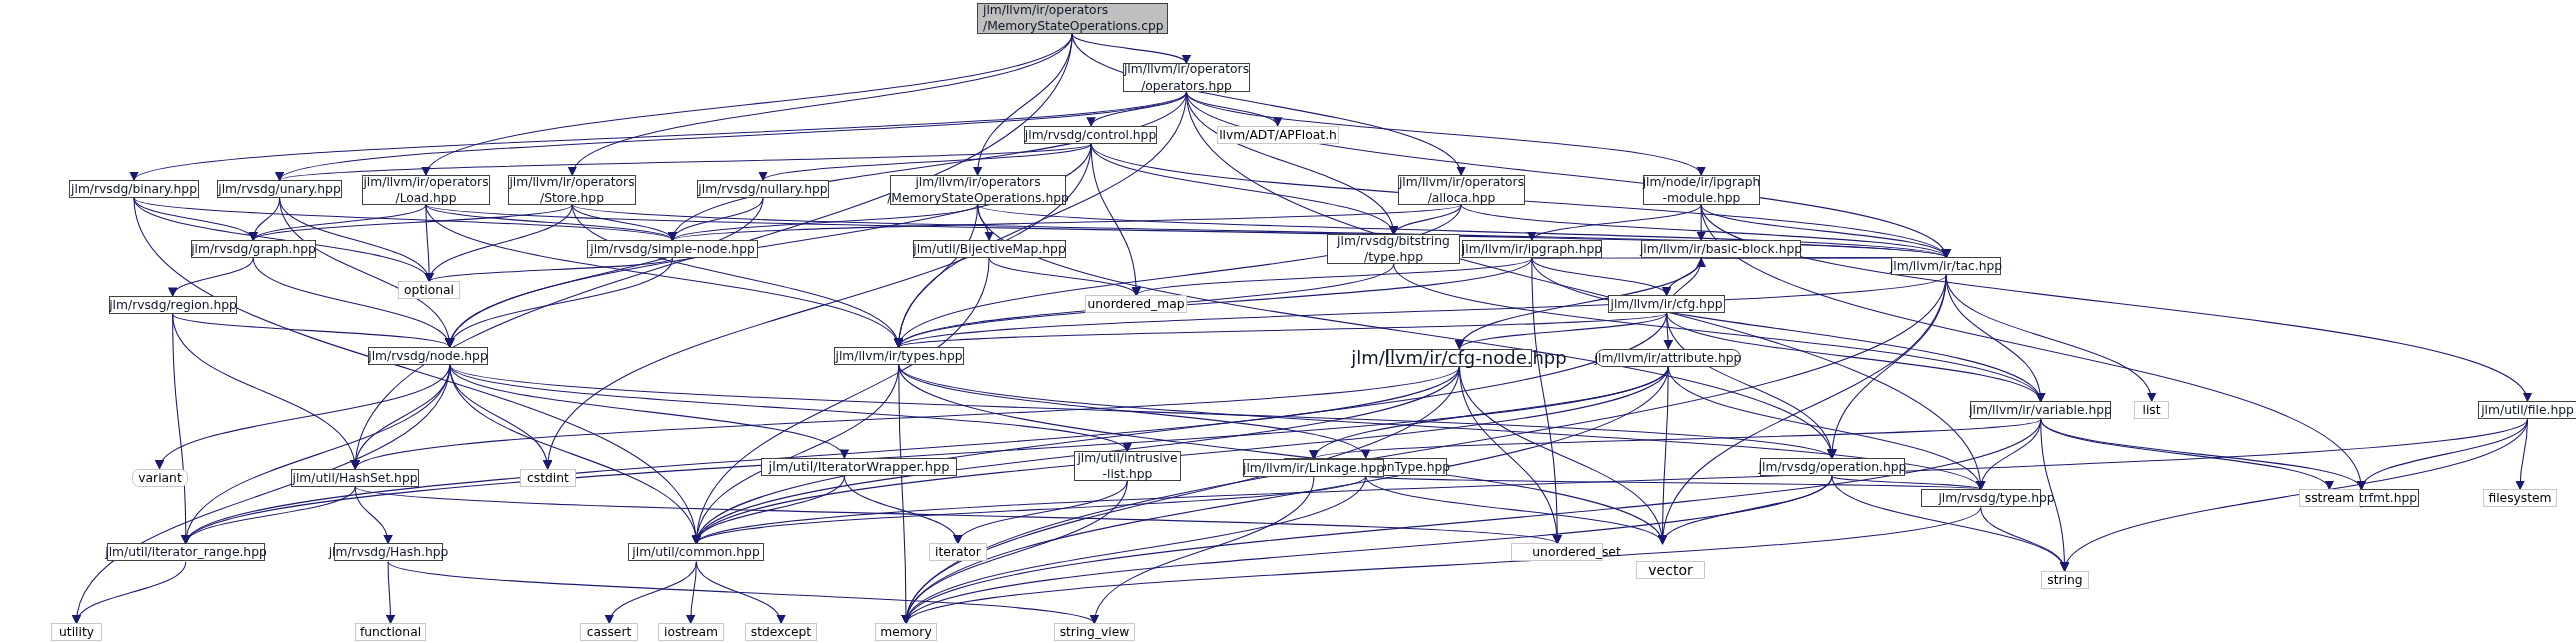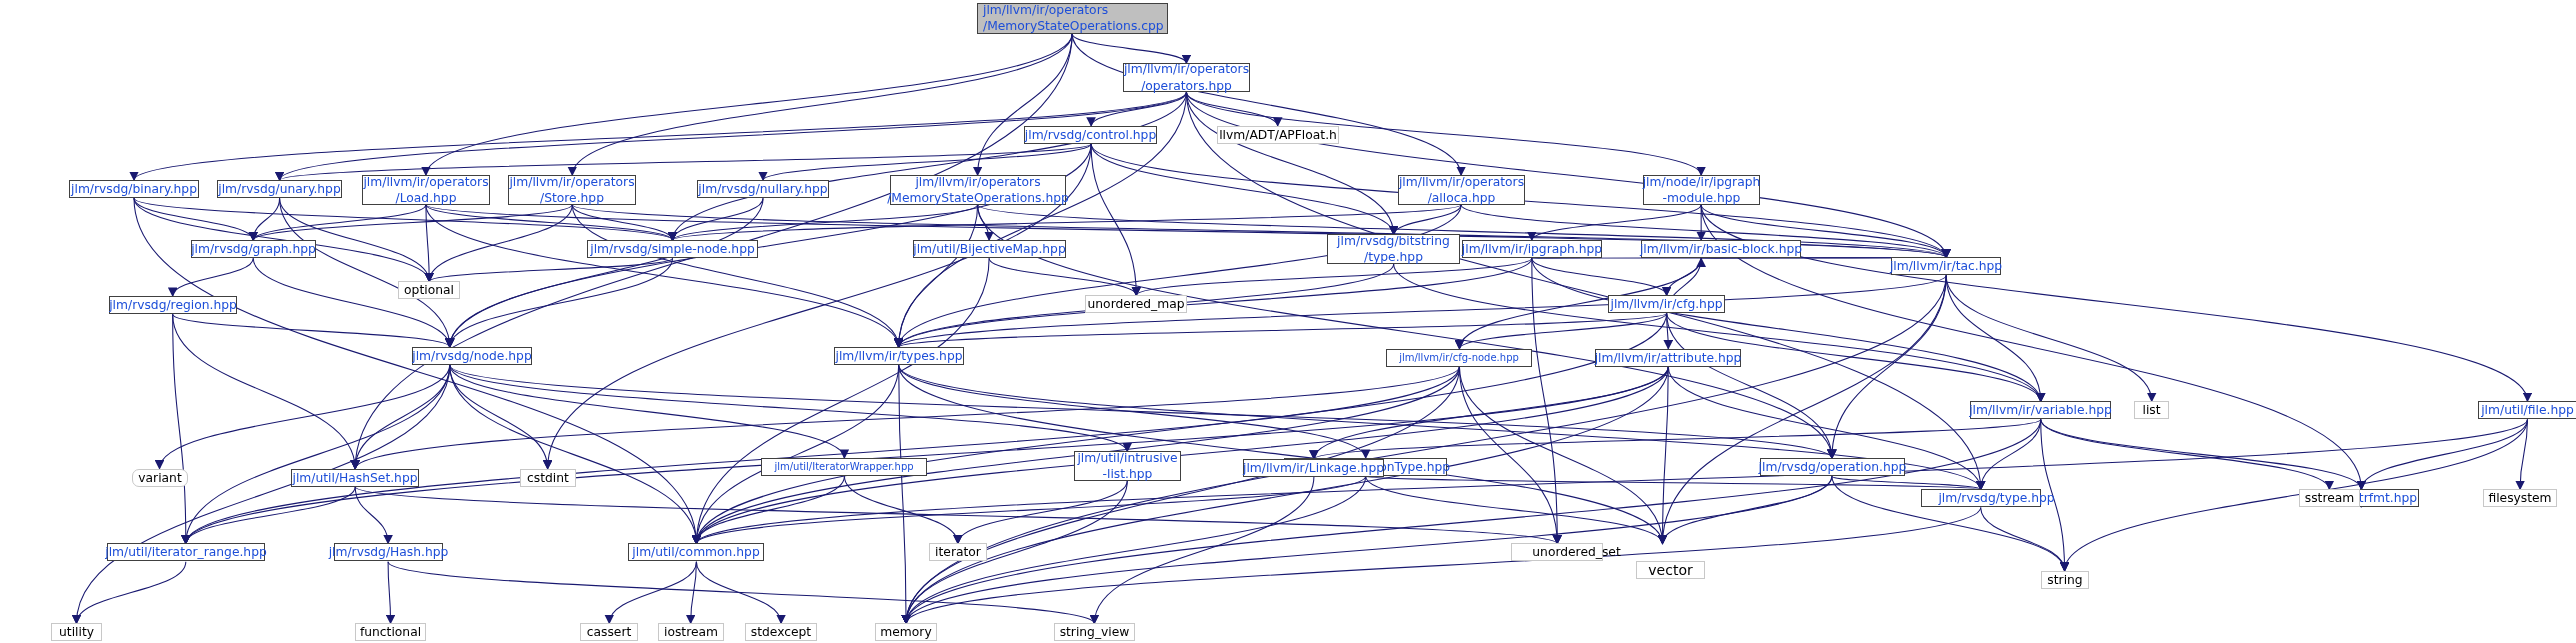--- a/index.html
+++ b/index.html
@@ -1,21 +1,21 @@
 <!DOCTYPE html>
 <html style="font-size:13px"><head>
 <meta charset="utf-8">
 <style>
   html, body { margin: 0; padding: 0; background: #ffffff; }
   body { width: 2576px; height: 644px; position: relative; overflow: hidden;
          font-family: "DejaVu Sans", sans-serif; }
   #graph { position: absolute; left: 0; top: 0; width: 2576px; height: 644px; }
   #edges { position: absolute; left: 0; top: 0; }
   .node { position: absolute; box-sizing: border-box; background: #ffffff;
-          border: 1.6px solid #404040; color: #1d4ed8; font-size: 14px; line-height: 16.4px;
+          border: 1.6px solid #404040; color: #0f172a; font-size: 14px; line-height: 16.4px;
           display: flex; align-items: center; justify-content: center; text-align: center;
           white-space: pre; padding: 0 5px; cursor: pointer; }
   .node.ext { border: 1.6px solid #c8c8c8; color: #000; }
   .node.root { background: #bfbfbf; border-color: #404040; text-align: left; justify-content: flex-start; }
 </style>
 </head>
 <body>
 
 <div id="graph">
   <svg id="edges" width="2576" height="644" viewBox="0 0 3133 783">
@@ -200,31 +200,31 @@
   <div class="node" style="left: 913px; top: 240px; width: 153px; height: 18px; font-size: 12.3px;">jlm/util/BijectiveMap.hpp</div>
   <div class="node" style="left: 1327px; top: 234px; width: 133px; height: 30px; font-size: 12.3px;">jlm/rvsdg/bitstring
 /type.hpp</div>
   <div class="node" style="left: 1462px; top: 240px; width: 140px; height: 18px; font-size: 12.3px;">jlm/llvm/ir/ipgraph.hpp</div>
   <div class="node" style="left: 1621px; top: 240px; width: 160px; height: 18px; font-size: 12.3px; margin-left: 20px;">jlm/llvm/ir/basic-block.hpp</div>
   <div class="node" style="left: 1891px; top: 257px; width: 110px; height: 18px; font-size: 12.3px;">jlm/llvm/ir/tac.hpp</div>
   <div class="node ext" style="left: 398px; top: 281px; width: 62px; height: 18px; font-size: 12.3px;">optional</div>
   <div class="node ext" style="left: 1085px; top: 295px; width: 102px; height: 18px; font-size: 12.3px;">unordered_map</div>
   <div class="node" style="left: 109px; top: 296px; width: 128px; height: 18px; font-size: 12.3px;">jlm/rvsdg/region.hpp</div>
   <div class="node" style="left: 1608px; top: 295px; width: 117px; height: 18px; font-size: 12.3px;">jlm/llvm/ir/cfg.hpp</div>
-  <div class="node" style="left: 412px; top: 347px; width: 120px; height: 18px; font-size: 12.3px; text-align: right;">jlm/rvsdg/node.hpp</div>
+  <div class="node" style="left: 368px; top: 347px; width: 120px; height: 18px; font-size: 12.3px; text-align: right;">jlm/rvsdg/node.hpp</div>
   <div class="node" style="left: 834px; top: 347px; width: 130px; height: 18px; font-size: 12.3px;">jlm/llvm/ir/types.hpp</div>
-  <div class="node" style="left: 1386px; top: 349px; width: 146px; height: 18px; font-size: 10px;">jlm/llvm/ir/cfg-node.hpp</div>
-  <div class="node" style="left: 1595px; top: 349px; width: 146px; height: 18px; font-size: 12.3px;">jlm/llvm/ir/attribute.hpp</div>
+  <div class="node" style="left: 1386px; top: 349px; width: 146px; height: 18px; font-size: 18px;">jlm/llvm/ir/cfg-node.hpp</div>
+  <div class="node" style="left: 1595px; top: 349px; width: 146px; height: 18px; font-size: 12.3px; border-radius: 9px;">jlm/llvm/ir/attribute.hpp</div>
   <div class="node" style="left: 1970px; top: 401px; width: 141px; height: 18px; font-size: 12.3px;">jlm/llvm/ir/variable.hpp</div>
   <div class="node ext" style="left: 2134px; top: 401px; width: 35px; height: 18px; font-size: 12.3px;">list</div>
   <div class="node" style="left: 2478px; top: 401px; width: 99px; height: 18px; font-size: 12.3px;">jlm/util/file.hpp</div>
   <div class="node ext" style="left: 132px; top: 469px; width: 56px; height: 18px; font-size: 12.3px; border-radius: 7px;">variant</div>
   <div class="node" style="left: 291px; top: 469px; width: 128px; height: 18px; font-size: 12.3px;">jlm/util/HashSet.hpp</div>
   <div class="node ext" style="left: 520px; top: 469px; width: 56px; height: 18px; font-size: 12.3px;">cstdint</div>
-  <div class="node" style="left: 761px; top: 458px; width: 166px; height: 18px; font-size: 10px; text-align: right;">jlm/util/IteratorWrapper.hpp</div>
+  <div class="node" style="left: 761px; top: 458px; width: 196px; height: 18px; font-size: 13px; text-align: right;">jlm/util/IteratorWrapper.hpp</div>
   <div class="node" style="left: 1074px; top: 451px; width: 107px; height: 30px; font-size: 12.3px;">jlm/util/intrusive
 -list.hpp</div>
   <div class="node" style="left: 1284px; top: 458px; width: 163px; height: 18px; font-size: 12.3px;">jlm/rvsdg/FunctionType.hpp</div>
   <div class="node" style="left: 1760px; top: 458px; width: 145px; height: 18px; font-size: 12.3px;">jlm/rvsdg/operation.hpp</div>
   <div class="node" style="left: 2304px; top: 489px; width: 115px; height: 18px; font-size: 12.3px;">jlm/util/strfmt.hpp</div>
   <div class="node ext" style="left: 2483px; top: 489px; width: 74px; height: 18px; font-size: 12.3px;">filesystem</div>
   <div class="node" style="left: 107px; top: 543px; width: 158px; height: 18px; font-size: 12.3px;">jlm/util/iterator_range.hpp</div>
   <div class="node" style="left: 334px; top: 543px; width: 109px; height: 18px; font-size: 12.3px;">jlm/rvsdg/Hash.hpp</div>
   <div class="node" style="left: 628px; top: 543px; width: 136px; height: 18px; font-size: 12.3px;">jlm/util/common.hpp</div>
   <div class="node ext" style="left: 929px; top: 543px; width: 58px; height: 18px; font-size: 12.3px;">iterator</div>

